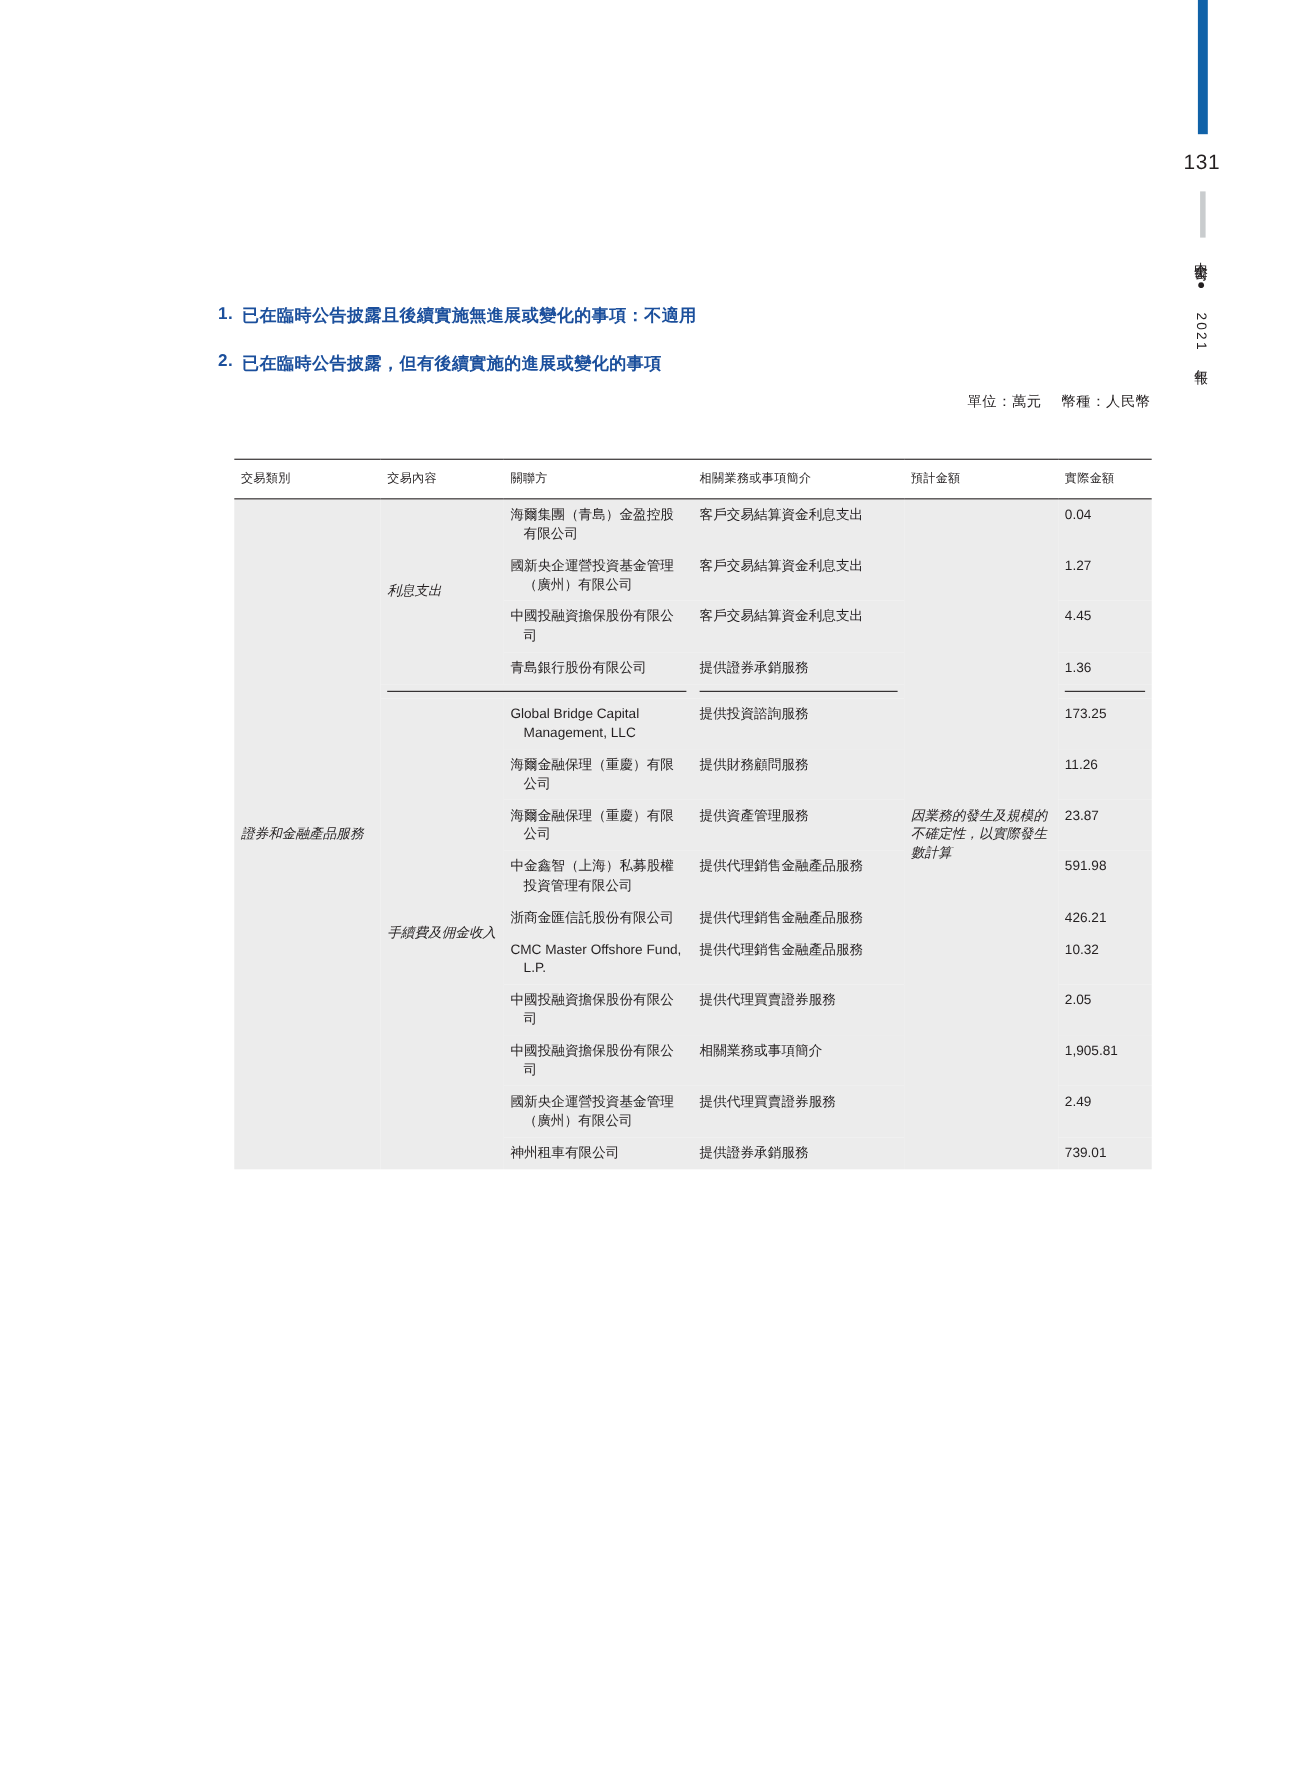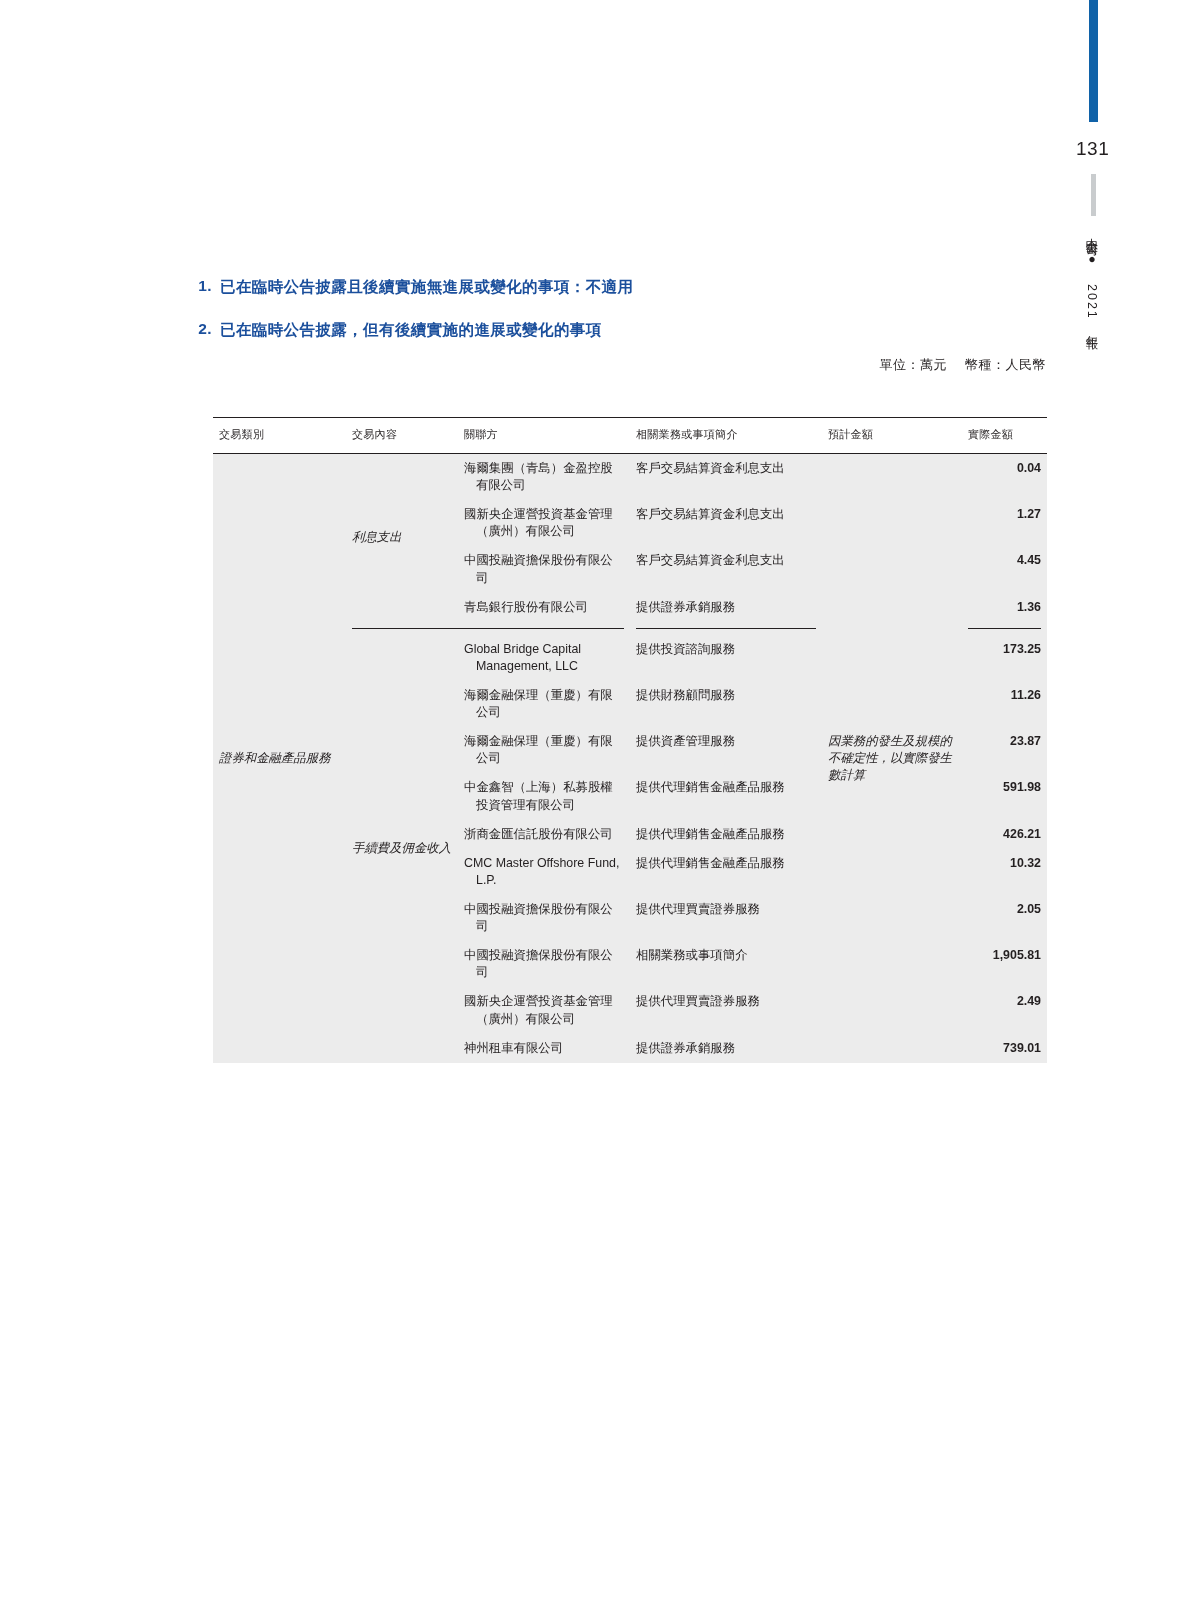--- a/index.html
+++ b/index.html
@@ -120,23 +120,21 @@
     text-align: left;
   }
   table.rpt tbody td {
     padding: 6px 6px 6px 6px;
     vertical-align: top;
     line-height: 1.38;
     background: #ececec;
     margin-top: 32px;
   }
   table.rpt tbody td.num {
-    text-align: right;
     white-space: nowrap;
-    font-weight: bold;
   }
   table.rpt tbody td.mid {
     vertical-align: middle;
     font-style: italic;
   }
   table.rpt tbody td.ctr {
   }
   .indent-wrap {
     display: block;
     padding-left: 12px;

